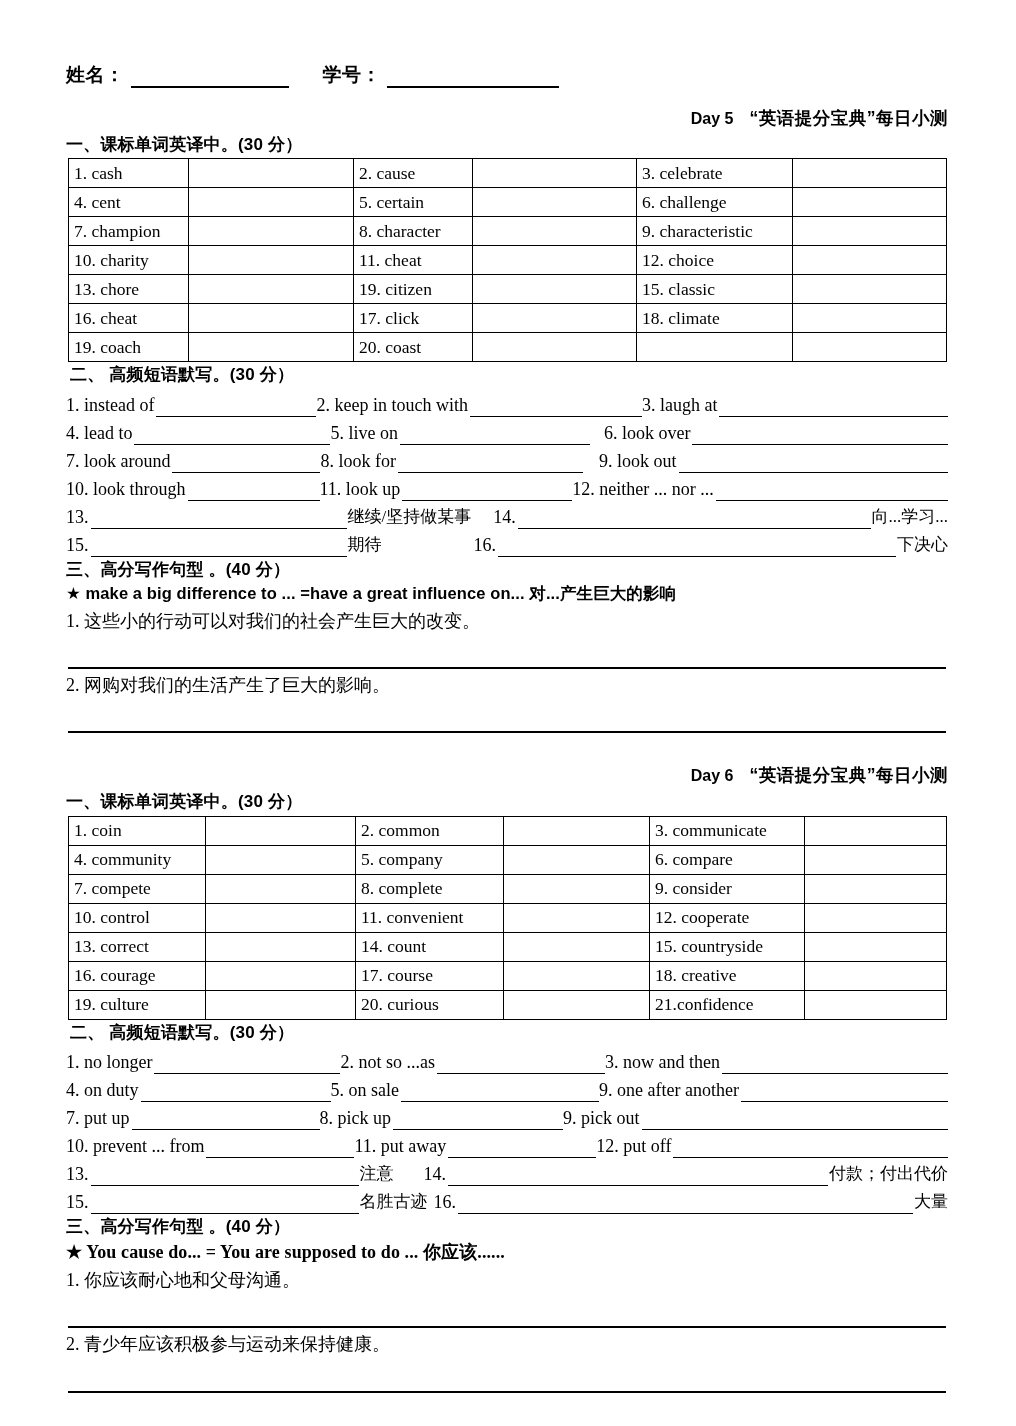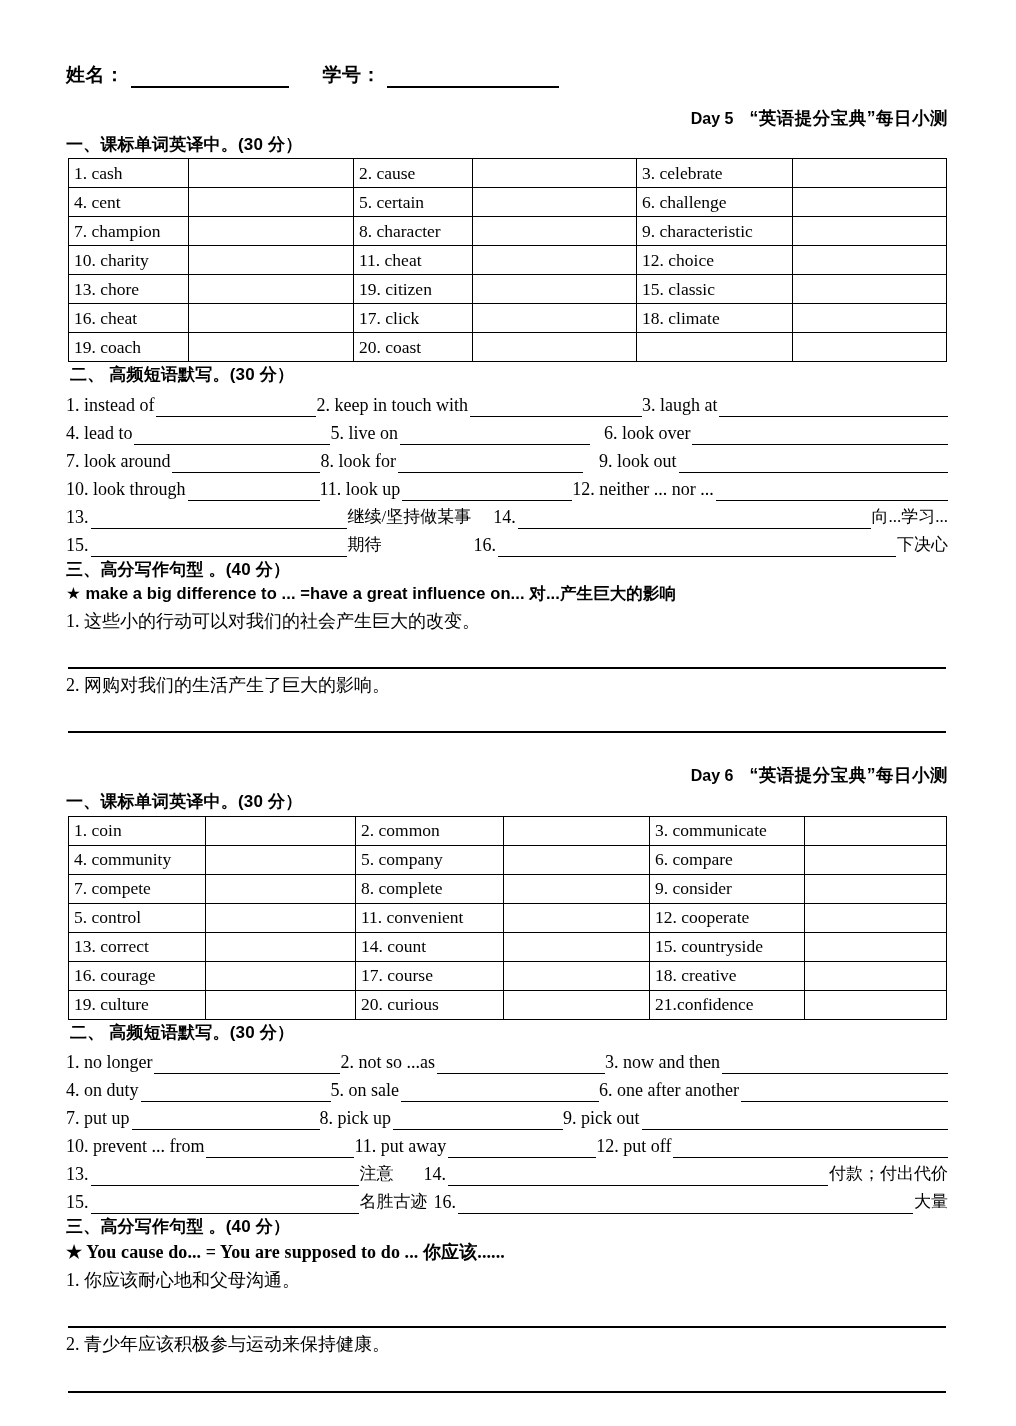--- a/index.html
+++ b/index.html
@@ -349,21 +349,21 @@
           </tr>
           <tr>
             <td>7. compete</td>
             <td class="blank"></td>
             <td>8. complete</td>
             <td class="blank"></td>
             <td>9. consider</td>
             <td class="blank"></td>
           </tr>
           <tr>
-            <td>5. control</td>
+            <td>10. control</td>
             <td class="blank"></td>
             <td>11. convenient</td>
             <td class="blank"></td>
             <td>12. cooperate</td>
             <td class="blank"></td>
           </tr>
           <tr>
             <td>13. correct</td>
             <td class="blank"></td>
             <td>14. count</td>
@@ -399,21 +399,21 @@
           <span class="ptext">2. not so ...as</span>
           <span class="pline" style="width:168px"></span>
           <span class="ptext">3. now and then</span>
           <span class="pline flexgap"></span>
         </div>
         <div class="prow">
           <span class="ptext">4. on duty</span>
           <span class="pline" style="width:190px"></span>
           <span class="ptext">5. on sale</span>
           <span class="pline" style="width:198px"></span>
-          <span class="ptext">6. one after another</span>
+          <span class="ptext">9. one after another</span>
           <span class="pline flexgap"></span>
         </div>
         <div class="prow">
           <span class="ptext">7. put up</span>
           <span class="pline" style="width:188px"></span>
           <span class="ptext">8. pick up</span>
           <span class="pline" style="width:170px"></span>
           <span class="ptext">9. pick out</span>
           <span class="pline flexgap"></span>
         </div>

